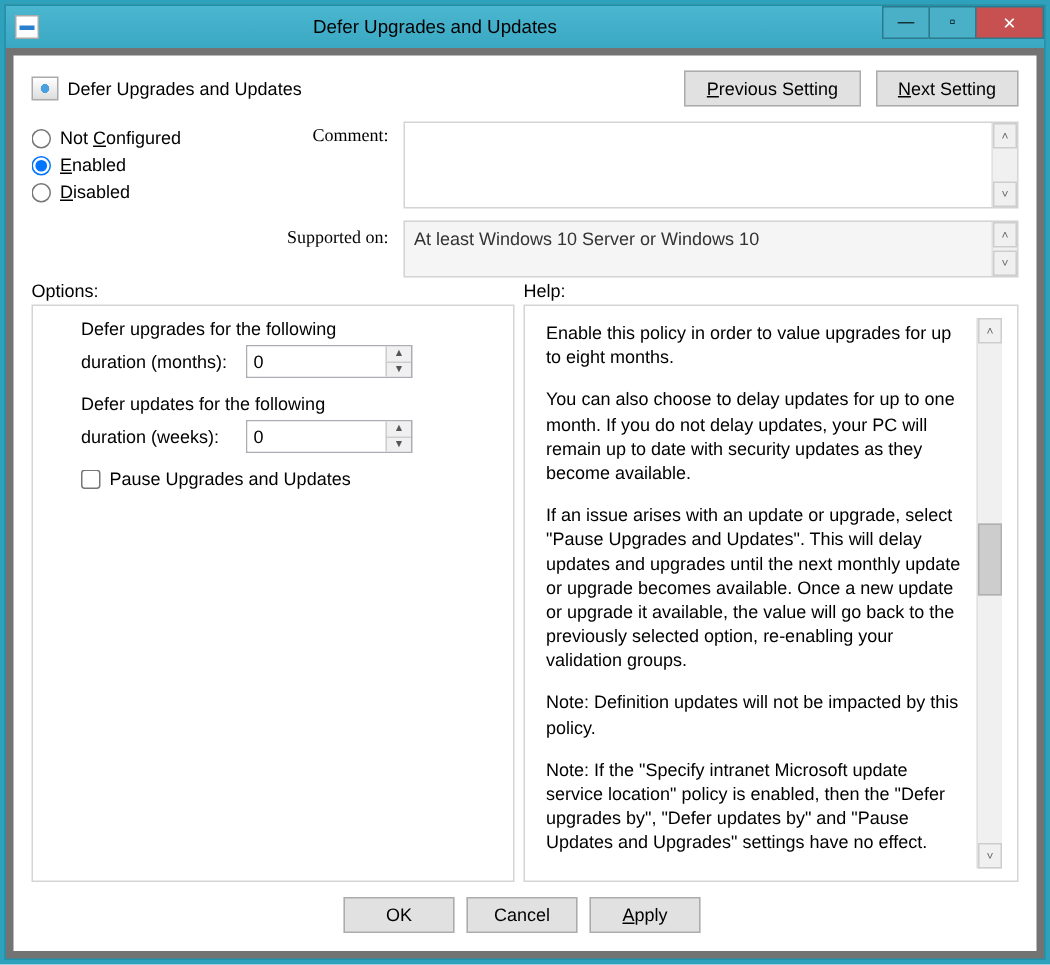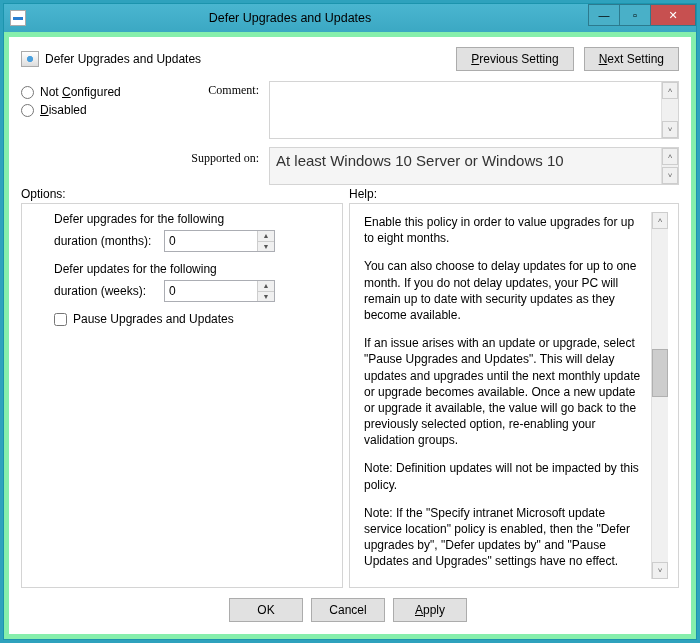--- a/index.html
+++ b/index.html
@@ -9,21 +9,21 @@
     font-family: "Segoe UI", Tahoma, sans-serif;
     font-size: 12px;
     background: #2ea2bd;
     width: 700px;
     height: 643px;
   }
   .window {
     width: 694px;
     height: 637px;
     border: 1px solid #1c94ad;
-    background: #86efac;
+    background: #737373;
     display: flex;
     flex-direction: column;
   }
   .titlebar {
     height: 28px;
     background: linear-gradient(#4ab6d0, #3ba8c3);
     display: flex;
     align-items: center;
     color: #000;
     position: relative;
@@ -127,21 +127,21 @@
   }
   .scroll-y {
     width:17px; background:#f0f0f0; border-left:1px solid #e0e0e0;
     display:flex; flex-direction:column; justify-content:space-between;
   }
   .scroll-btn { height:17px; border:1px solid #cdcdcd; background:#f0f0f0;
     display:flex; align-items:center; justify-content:center; font-size:8px; color:#666;}
   .supported-wrap { display:flex; border:1px solid #d4d4d4; background:#f5f5f5;
     margin-top: 8px;}
   .supported {
-    flex:1; border:none; resize:none; height:36px; font-family:inherit; font-size:15px;
+    flex:1; border:none; resize:none; height:36px; font-family:inherit; font-size:12px;
     padding: 4px 6px; background:#f5f5f5; color:#333;
   }
   .labels-row { display:flex; margin-top: 2px; }
   .labels-row .lbl-opts { width: 328px; }
   .panes { display:flex; gap:6px; flex:1; min-height:0; margin-top:2px;}
   .pane {
     border:1px solid #d4d4d4; background:#fff; padding: 8px 10px;
     font-size:12px; position:relative;
   }
   .pane.left { width: 322px; padding-left: 32px; }
@@ -205,20 +205,24 @@
       </div>
     </div>
 
     <div class="cfg-grid">
       <div class="cfg-left">
         <label class="radio-row">
           <input type="radio" name="state" style="">
           <span>Not <span class="ul">C</span>onfigured</span>
         </label>
         <label class="radio-row">
+          <input type="radio" name="state" checked="" style="">
+          <span><span class="ul">E</span>nabled</span>
+        </label>
+        <label class="radio-row">
           <input type="radio" name="state" style="">
           <span><span class="ul">D</span>isabled</span>
         </label>
       </div>
       <div class="label-col" style="padding-top:2px;">Comment:</div>
       <div class="input-col">
         <div class="txtarea-wrap">
           <textarea class="txtarea" style=""></textarea>
           <div class="scroll-y">
             <div class="scroll-btn">˄</div>

